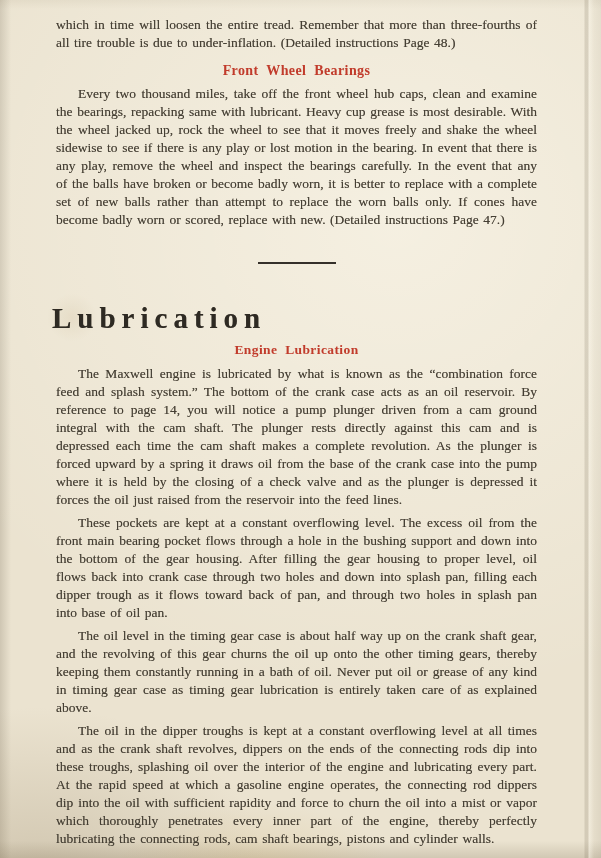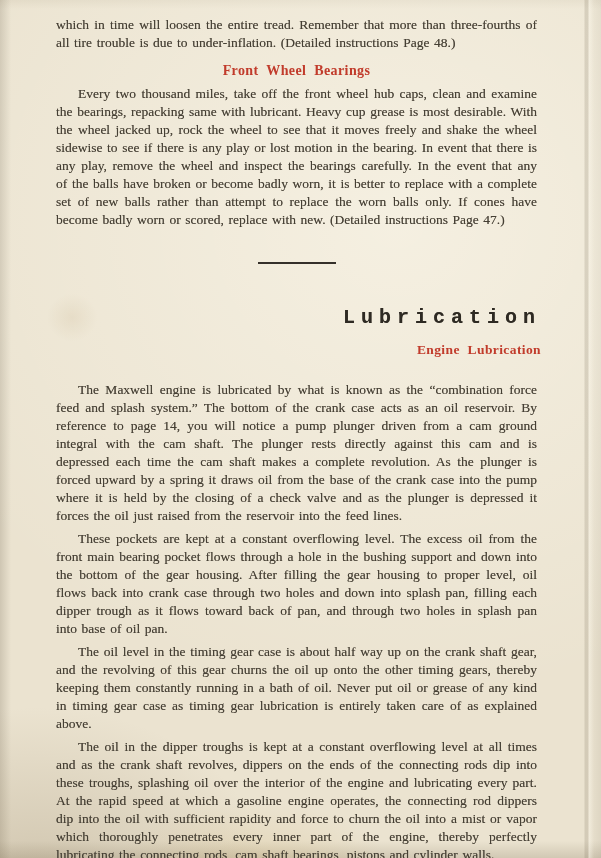--- a/index.html
+++ b/index.html
@@ -61,40 +61,38 @@
     margin: 11px 0 6px;
     font-size: 14px;
     font-weight: bold;
     text-align: center;
     color: var(--red, #c13b2b);
     letter-spacing: 0.4px;
     word-spacing: 4px;
     text-shadow: none;
   }
   .red-heading.sub {
-    margin: 9px 0 23px;
+    margin: 9px 0 7px;
     font-size: 13.5px;
-    text-align: right;
   }
   .divider {
     width: 78px;
     height: 0;
     border-top: 2px solid #35302a;
     margin: 33px auto 0;
   }
   .chapter-title {
     margin: 39px 0 0;
-    font-size: 20px;
+    font-size: 29px;
     line-height: 30px;
     font-weight: bold;
-    text-align: right;
+    text-align: left;
     color: #2e2a23;
     letter-spacing: 6px;
     word-spacing: 0;
-    font-family: Liberation Mono, monospace;
   }
   .page-number {
     margin-top: 13px;
     font-size: 18px;
     text-align: center;
   }
 </style>
 </head>
 <body>
 

